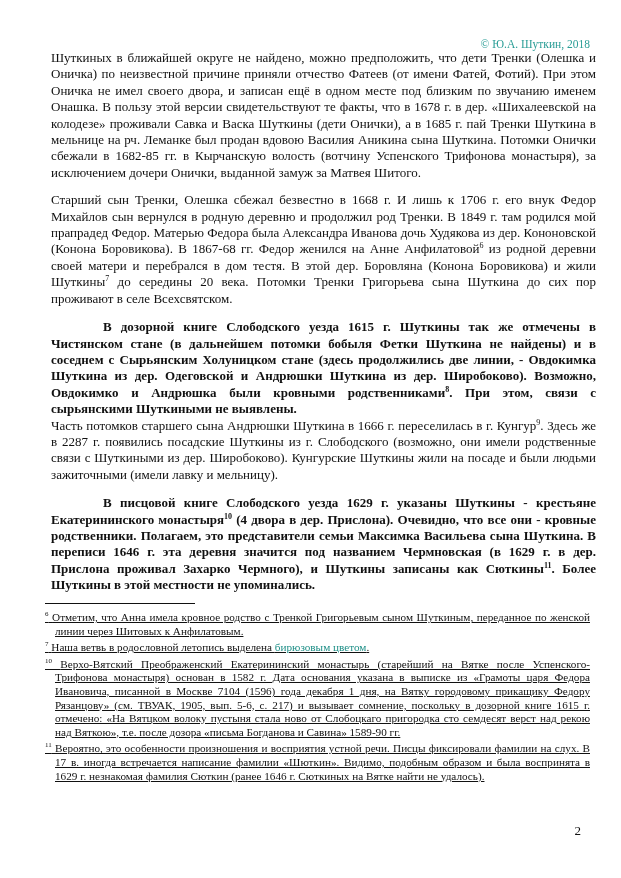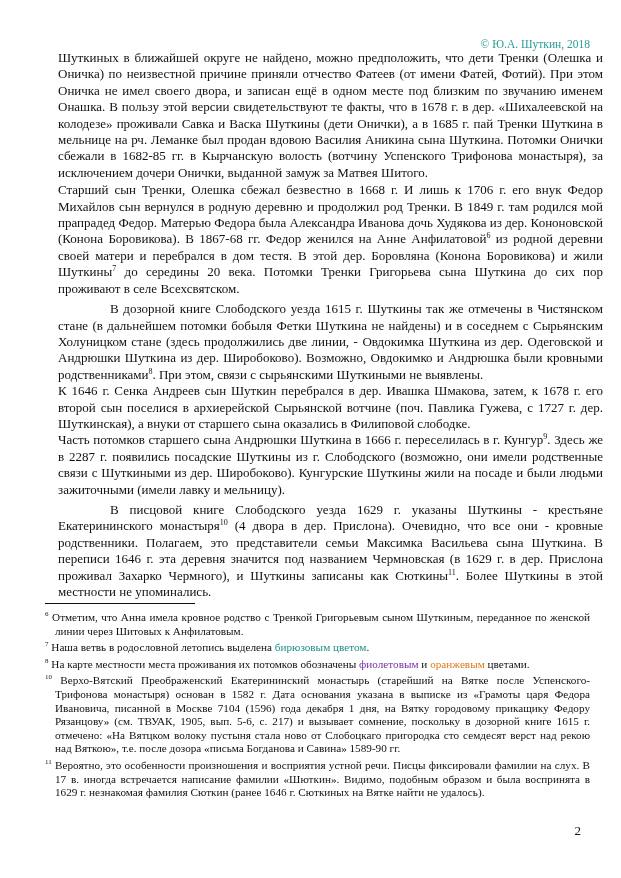--- a/index.html
+++ b/index.html
@@ -1,49 +1,47 @@
 <!DOCTYPE html>
 <html><head>
   <meta charset="utf-8">
   <style>
     html, body { margin: 0; padding: 0; background: #ffffff; }
     body { width: 621px; height: 878px; position: relative; overflow: hidden;
       font-family: "Liberation Serif", "DejaVu Serif", serif; color: #111; }
     .copyright { position: absolute; top: 38px; right: 31px; font-size: 11.5px; color: #2a9d96; margin-left: 36px; }
-    .main { position: absolute; top: 50px; left: 58px; width: 545px; font-size: 13px; line-height: 16.4px; text-align: justify; }
+    .main { position: absolute; top: 50px; left: 51px; width: 545px; font-size: 13px; line-height: 16.4px; text-align: justify; }
     .main p { margin: 0; }
-    .main p.indent { text-indent: 52px; margin-top: 4px; }
-    .main p.gap { margin-top: 1px; }
+    .main p.indent { text-indent: 52px; margin-top: 12px; font-weight: bold; }
+    .main p.gap { margin-top: 11px; }
     sup { font-size: 8px; line-height: 0; vertical-align: super; }
     .fn-sep { position: absolute; top: 603px; left: 45px; width: 150px; height: 0; border-top: 1px solid #111; }
-    .footnotes { position: absolute; top: 611px; left: 45px; width: 545px; font-size: 11.2px; line-height: 13.6px; text-align: justify; }
+    .footnotes { position: absolute; top: 611px; left: 45px; width: 545px; font-size: 11.2px; line-height: 13.6px; text-align: justify; text-decoration: underline; }
     .footnote { margin: 0 0 3px 0; padding-left: 10px; text-indent: -10px; }
     .footnote sup { font-size: 7px; }
     .turq { color: #1e8f87; }
     .violet { color: #7a2fa5; }
     .orange { color: #e07a1c; }
     .page-number { position: absolute; top: 823px; right: 40px; font-size: 13px; }
   </style>
 </head>
 <body>
 
 <div class="copyright">© Ю.А. Шуткин, 2018</div>
 
 <div class="main">
   <p>Шуткиных в ближайшей округе не найдено, можно предположить, что дети Тренки (Олешка и Оничка) по неизвестной причине приняли отчество Фатеев (от имени Фатей, Фотий). При этом Оничка не имел своего двора, и записан ещё в одном месте под близким по звучанию именем Онашка. В пользу этой версии свидетельствуют те факты, что в 1678 г. в дер. «Шихалеевской на колодезе» проживали Савка и Васка Шуткины (дети Онички), а в 1685 г. пай Тренки Шуткина в мельнице на рч. Леманке был продан вдовою Василия Аникина сына Шуткина. Потомки Онички сбежали в 1682-85 гг. в Кырчанскую волость (вотчину Успенского Трифонова монастыря), за исключением дочери Онички, выданной замуж за Матвея Шитого.</p>
   <p class="gap"><span>Старший сын Тренки, Олешка сбежал безвестно в 1668 г. И лишь к 1706 г. его внук Федор Михайлов сын вернулся в родную деревню и продолжил род Тренки. В 1849 г. там родился мой прапрадед Федор. Матерью Федора была Александра Иванова дочь Худякова из дер. Кононовской (Конона Боровикова). В 1867-68 гг. Федор женился на Анне Анфилатовой</span><sup>6</sup><span> из родной деревни своей матери и перебрался в дом тестя. В этой дер. Боровляна (Конона Боровикова) и жили Шуткины</span><sup>7</sup><span> до середины 20 века. Потомки Тренки Григорьева сына Шуткина до сих пор проживают в селе Всехсвятском.</span></p>
   <p class="indent"><span>В дозорной книге Слободского уезда 1615 г. Шуткины так же отмечены в Чистянском стане (в дальнейшем потомки бобыля Фетки Шуткина не найдены) и в соседнем с Сырьянским Холуницком стане (здесь продолжились две линии, - Овдокимка Шуткина из дер. Одеговской и Андрюшки Шуткина из дер. Широбоково). Возможно, Овдокимко и Андрюшка были кровными родственниками</span><sup>8</sup><span>. При этом, связи с сырьянскими Шуткиными не выявлены.</span></p>
-  <p>К 1646 г. Сенка Андреев сын Шуткин перебрался в дер. Ивашка Шмакова, затем, к 1678 г. его второй сын поселися в архиерейской Сырьянской вотчине (поч. Павлика Гужева, с 1727 г. дер. Шуткинская), а внуки от старшего сына оказались в Филиповой слободке.</p>
   <p><span>Часть потомков старшего сына Андрюшки Шуткина в 1666 г. переселилась в г. Кунгур</span><sup>9</sup><span>. Здесь же в 2287 г. появились посадские Шуткины из г. Слободского (возможно, они имели родственные связи с Шуткиными из дер. Широбоково). Кунгурские Шуткины жили на посаде и были людьми зажиточными (имели лавку и мельницу).</span></p>
   <p class="indent"><span>В писцовой книге Слободского уезда 1629 г. указаны Шуткины - крестьяне Екатерининского монастыря</span><sup>10</sup><span> (4 двора в дер. Прислона). Очевидно, что все они - кровные родственники. Полагаем, это представители семьи Максимка Васильева сына Шуткина. В переписи 1646 г. эта деревня значится под названием Чермновская (в 1629 г. в дер. Прислона проживал Захарко Чермного), и Шуткины записаны как Сюткины</span><sup>11</sup><span>. Более Шуткины в этой местности не упоминались.</span></p>
 </div>
 
 <div class="fn-sep"></div>
 
 <div class="footnotes">
   <p class="footnote"><sup>6</sup> <span>Отметим, что Анна имела кровное родство с Тренкой Григорьевым сыном Шуткиным, переданное по женской линии через Шитовых к Анфилатовым.</span></p>
   <p class="footnote"><sup>7</sup> <span>Наша ветвь в родословной летопись выделена </span><span class="turq">бирюзовым цветом</span><span>.</span></p>
-  <p class="footnote"><sup>8</sup> <span>На карте местности места проживания их потомков обозначены </span><span class="violet">фиолетовым</span><span> и </span><span class="orange">оранжевым</span><span> цветами.</span></p>
   <p class="footnote"><sup>10</sup> <span>Верхо-Вятский Преображенский Екатерининский монастырь (старейший на Вятке после Успенского-Трифонова монастыря) основан в 1582 г. Дата основания указана в выписке из «Грамоты царя Федора Ивановича, писанной в Москве 7104 (1596) года декабря 1 дня, на Вятку городовому прикащику Федору Рязанцову» (см. ТВУАК, 1905, вып. 5-6, с. 217) и вызывает сомнение, поскольку в дозорной книге 1615 г. отмечено: «На Вятцком волоку пустыня стала ново от Слобоцкаго пригородка сто семдесят верст над рекою над Вяткою», т.е. после дозора «письма Богданова и Савина» 1589-90 гг.</span></p>
   <p class="footnote"><sup>11</sup> <span>Вероятно, это особенности произношения и восприятия устной речи. Писцы фиксировали фамилии на слух. В 17 в. иногда встречается написание фамилии «Шюткин». Видимо, подобным образом и была воспринята в 1629 г. незнакомая фамилия Сюткин (ранее 1646 г. Сюткиных на Вятке найти не удалось).</span></p>
 </div>
 
 <div class="page-number">2</div>
 
 </body></html>

